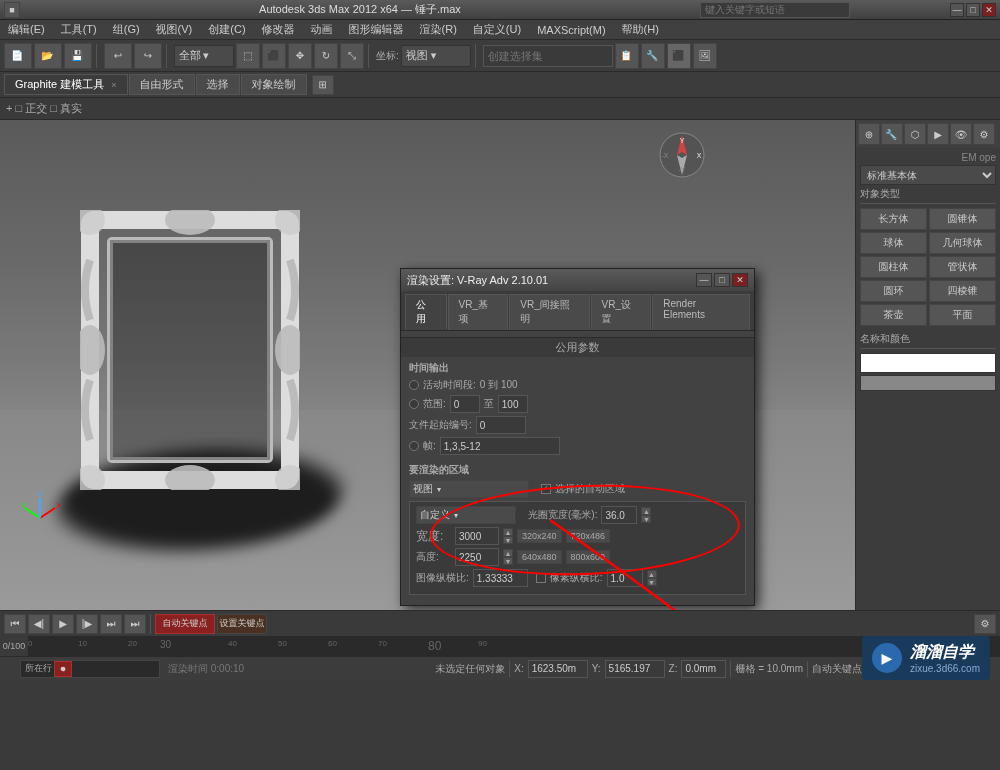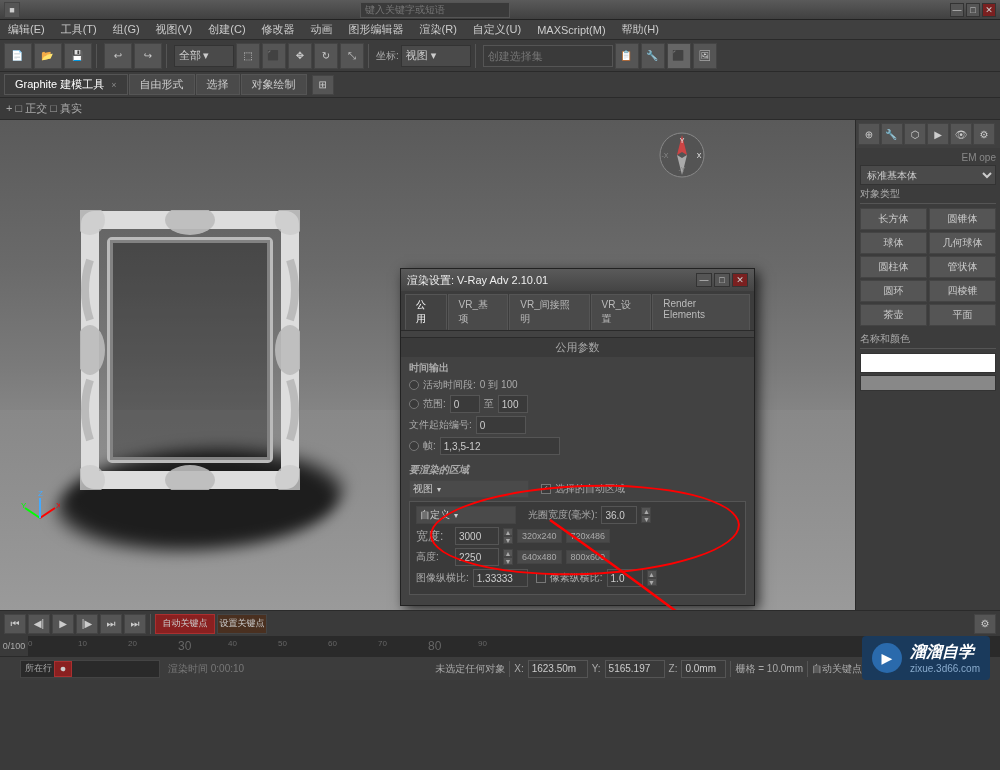--- a/index.html
+++ b/index.html
@@ -215,20 +215,21 @@
   </style>
 </head>
 <body>
 
 <div id="title-bar">
   <div style="display:flex;gap:2px;align-items:center;">
     <div class="tb-btn" style="width:16px;height:16px;background:#555;border:1px solid #444;">
       <span style="font-size:9px;">■</span>
     </div>
   </div>
+  <div class="title">Autodesk 3ds Max 2012 x64 — 锤子.max</div>
   <div style="display:flex;align-items:center;gap:4px;margin-right:100px;">
     <input type="text" style="height: 16px; width: 150px; background: rgb(58, 58, 58); border: 1px solid rgb(85, 85, 85); color: rgb(204, 204, 204); font-size: 10px; padding: 0px 4px;" placeholder="键入关键字或短语">
   </div>
   <div class="win-btns">
     <div class="win-btn">—</div>
     <div class="win-btn">□</div>
     <div class="win-btn" style="background:#7a2020;">✕</div>
   </div>
 </div>
 
@@ -405,21 +406,21 @@
           <span class="form-label">文件起始编号:</span>
           <input type="text" class="form-input" style="width: 50px;" value="0">
         </div>
 
         <div class="form-row">
           <span class="radio-circle"></span>
           <span class="radio-label">帧:</span>
           <input type="text" class="form-input" style="width: 120px;" value="1,3,5-12">
         </div>
 
-        <div style="font-size:10px;color:#aaa;margin:8px 0 3px 0;font-weight:bold;font-style:italic;">要渲染的区域</div>
+        <div style="font-size:10px;color:#aaa;margin:8px 0 3px 0;font-weight:bold;">要渲染的区域</div>
         <div class="form-row">
           <div class="form-dropdown" style="width:120px;">
             <span>视图</span>
             <span class="form-dropdown-arrow">▾</span>
           </div>
           <span class="checkbox checked" style="margin-left:8px;"></span>
           <span style="font-size:10px;color:#aaa;">选择的自动区域</span>
         </div>
 
         <div style="background:#3a3a3a;border:1px solid #555;padding:4px 6px;margin-bottom:4px;position:relative;">
@@ -543,21 +544,21 @@
 </div>
 
 <div style="height:20px;background:#2a2a2a;position:relative;margin:0;">
   <div style="position:absolute;left:0;right:0;top:0;bottom:0;display:flex;align-items:center;">
     <div style="position:absolute;left:0;top:0;width:28px;height:100%;background:#3a3a3a;display:flex;align-items:center;justify-content:center;font-size:9px;color:#aaa;">0/100</div>
 
     <div style="position:absolute;left:28px;right:0;top:0;bottom:0;">
       <span style="position:absolute;left:0;top:3px;font-size:8px;color:#666;">0</span>
       <span style="position:absolute;left:50px;top:3px;font-size:8px;color:#666;">10</span>
       <span style="position:absolute;left:100px;top:3px;font-size:8px;color:#666;">20</span>
-      <span style="position:absolute;left:150px;top:3px;font-size:12px;color:#666;">30</span>
+      <span style="position:absolute;left:132px;top:3px;font-size:10px;color:#666;">30</span>
       <span style="position:absolute;left:200px;top:3px;font-size:8px;color:#666;">40</span>
       <span style="position:absolute;left:250px;top:3px;font-size:8px;color:#666;">50</span>
       <span style="position:absolute;left:300px;top:3px;font-size:8px;color:#666;">60</span>
       <span style="position:absolute;left:350px;top:3px;font-size:8px;color:#666;">70</span>
       <span style="position:absolute;left:400px;top:3px;font-size:12px;color:#666;">80</span>
       <span style="position:absolute;left:450px;top:3px;font-size:8px;color:#666;">90</span>
     </div>
   </div>
 </div>
 

